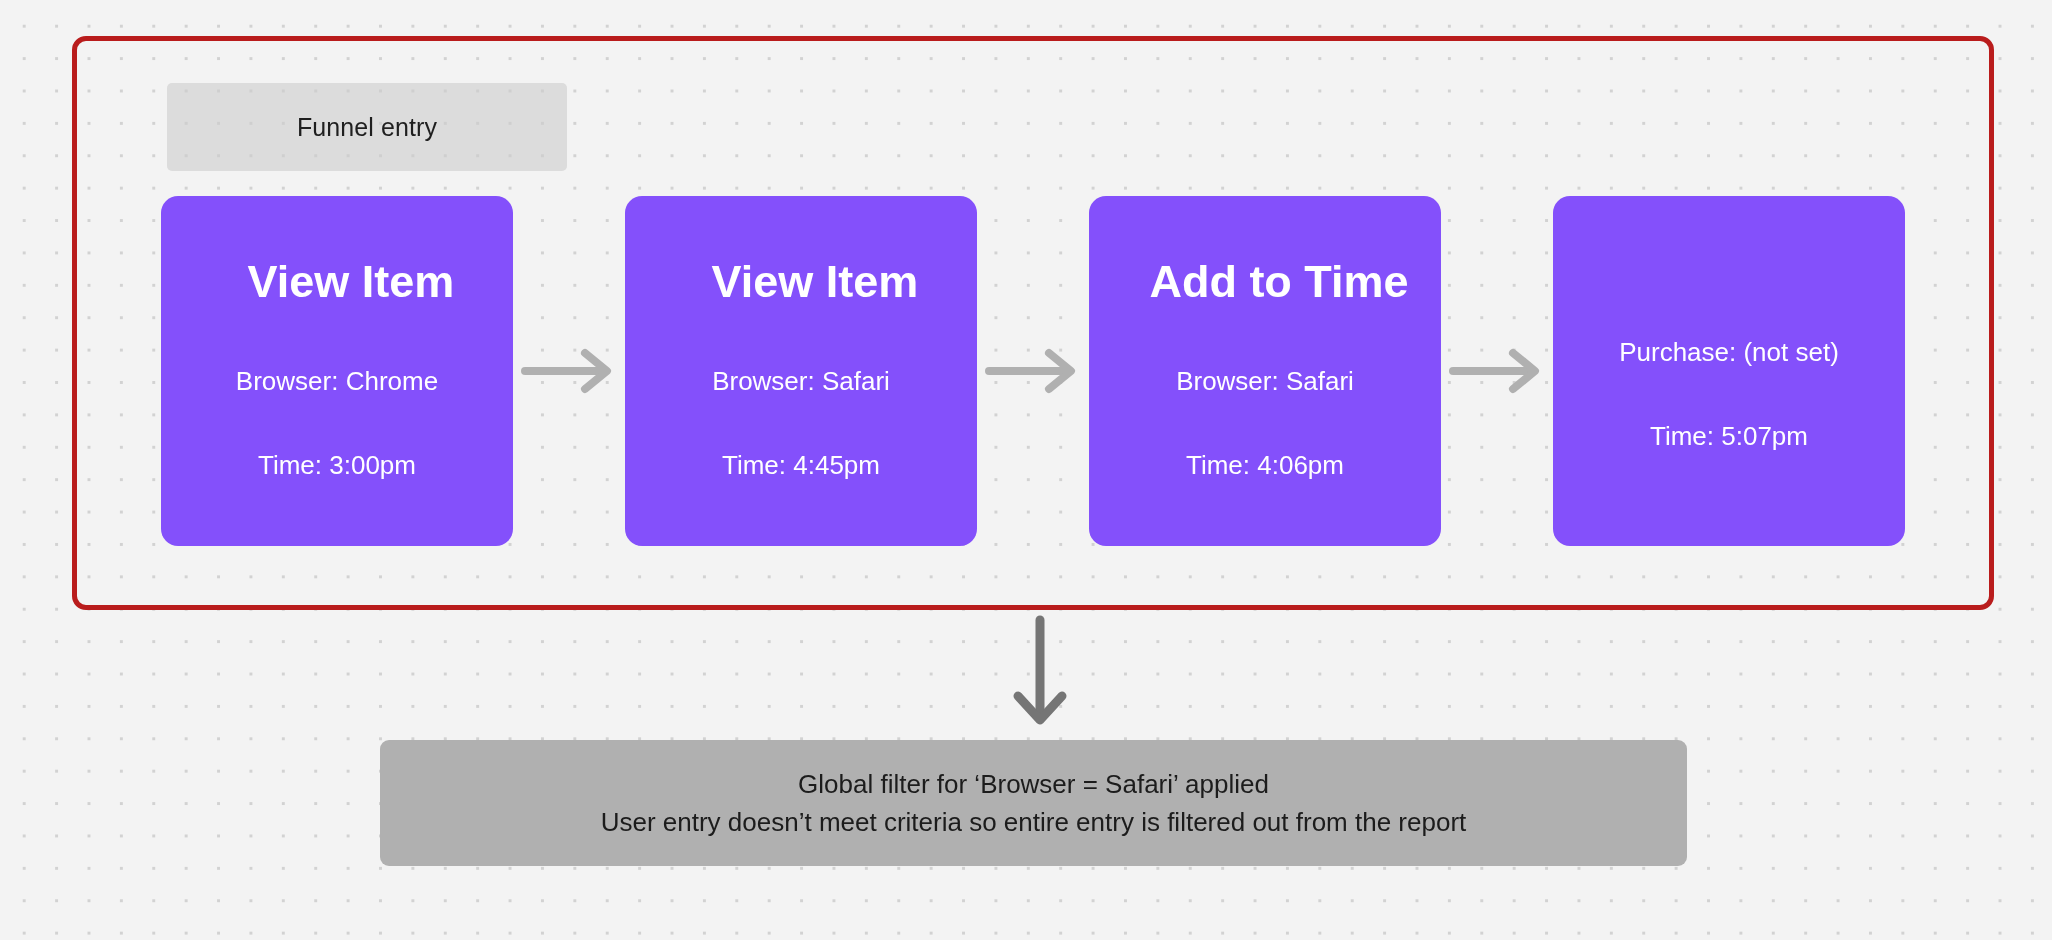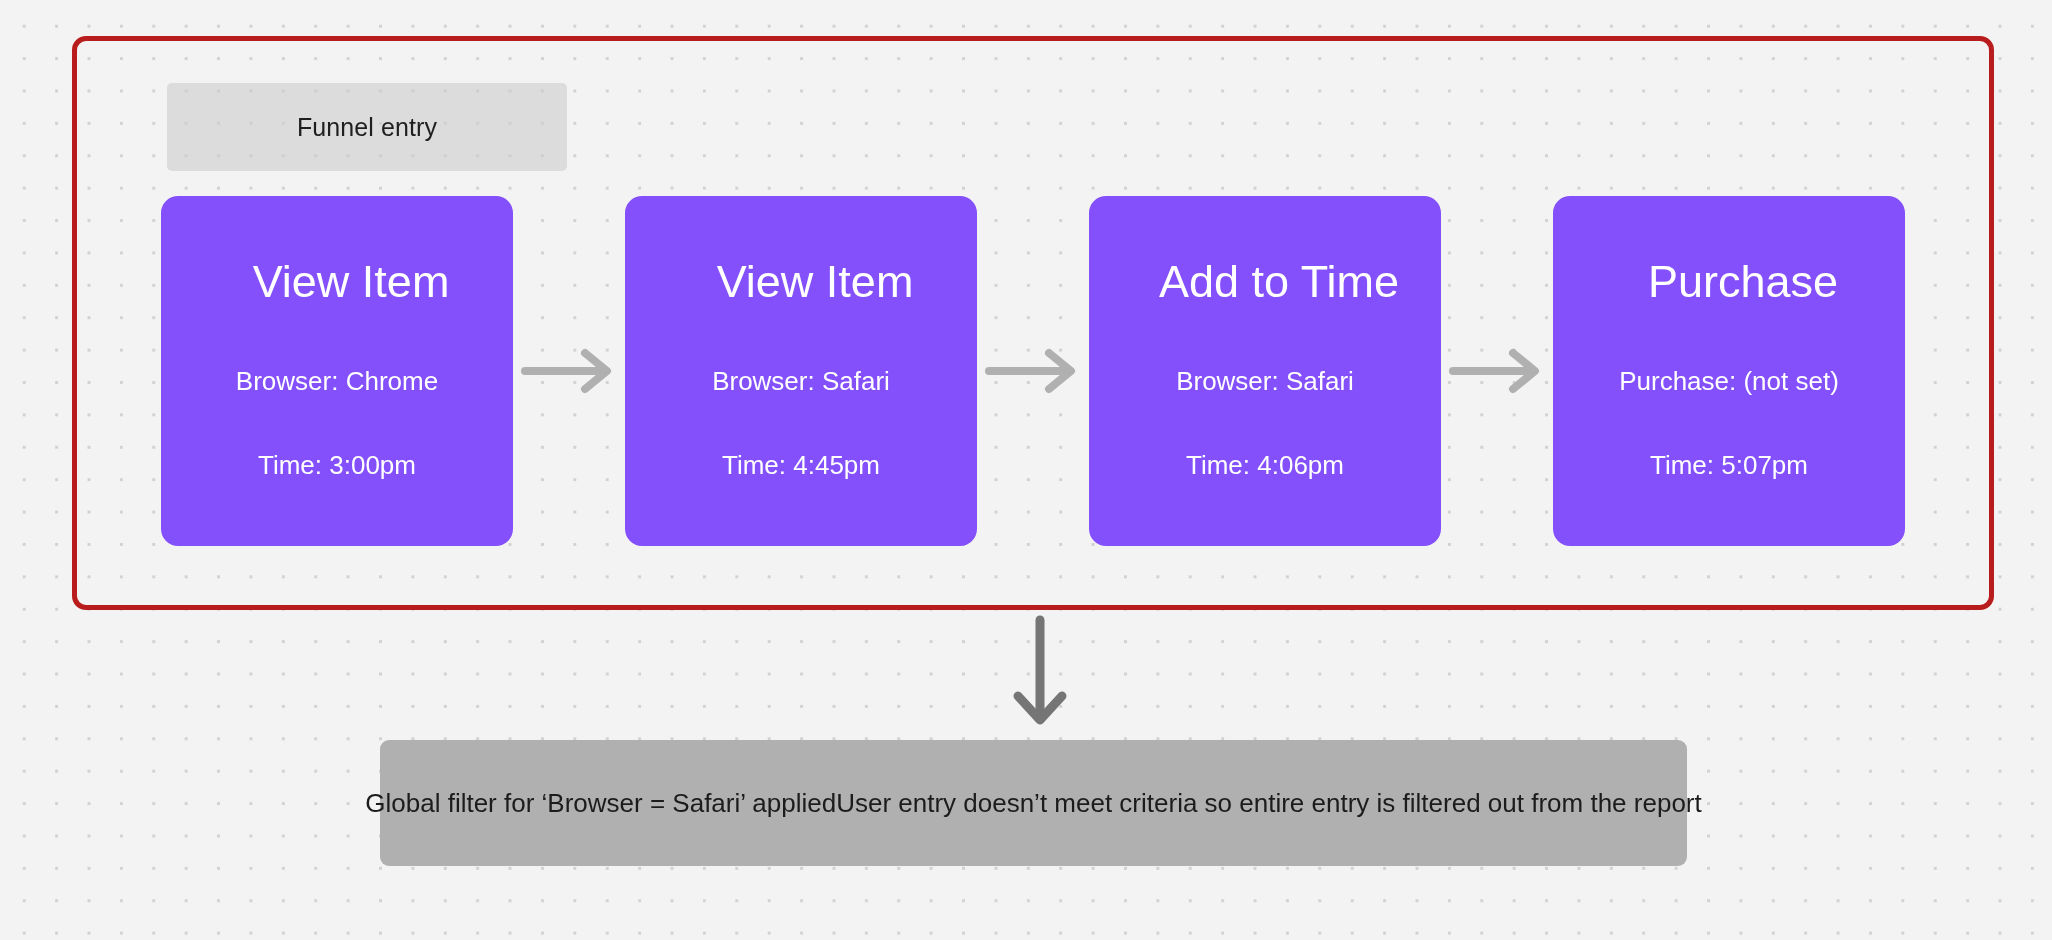--- a/index.html
+++ b/index.html
@@ -69,21 +69,21 @@
     flex-direction: column;
     align-items: center;
     justify-content: center;
     color: #ffffff;
     box-sizing: border-box;
     flex: 0 0 auto;
   }
   .step-title {
     font-size: 45px;
     line-height: 1.06;
-    font-weight: 400;
+    font-weight: 700;
     margin-bottom: 10px;
     white-space: nowrap;
     margin-left: 28px;
   }
   .step-meta {
     font-size: 26px;
     line-height: 1.42;
     font-weight: 400;
     white-space: nowrap;
     margin-top: 47px;
@@ -112,21 +112,21 @@
   
   .note-banner {
     position: absolute;
     left: 380px;
     top: 740px;
     width: 1307px;
     height: 126px;
     background: #b0b0b0;
     border-radius: 9px;
     display: flex;
-    flex-direction: row;
+    flex-direction: column;
     align-items: center;
     justify-content: center;
     color: #1c1c1c;
     box-sizing: border-box;
   }
   .note-line {
     font-size: 26px;
     line-height: 1.48;
     white-space: nowrap;
   }
@@ -181,21 +181,20 @@
     <div class="step-arrow">
       <svg width="96" height="46" viewBox="0 0 96 46" aria-hidden="true">
         <g stroke="#b0b0b0" stroke-width="8" stroke-linecap="round" stroke-linejoin="round" fill="none">
           <line x1="4" y1="23" x2="84" y2="23"></line>
           <polyline points="64,5 86,23 64,41"></polyline>
         </g>
       </svg>
     </div>
 
     <div class="step-card">
-      <div class="step-title">Purchase</div>
       <div class="step-meta">Purchase: (not set)</div>
       <div class="step-meta">Time: 5:07pm</div>
     </div>
 
   </div>
 </div>
 
 <div class="down-arrow">
   <svg width="60" height="116" viewBox="0 0 60 116" aria-hidden="true">
     <g stroke="#757575" stroke-width="9" stroke-linecap="round" stroke-linejoin="round" fill="none">

